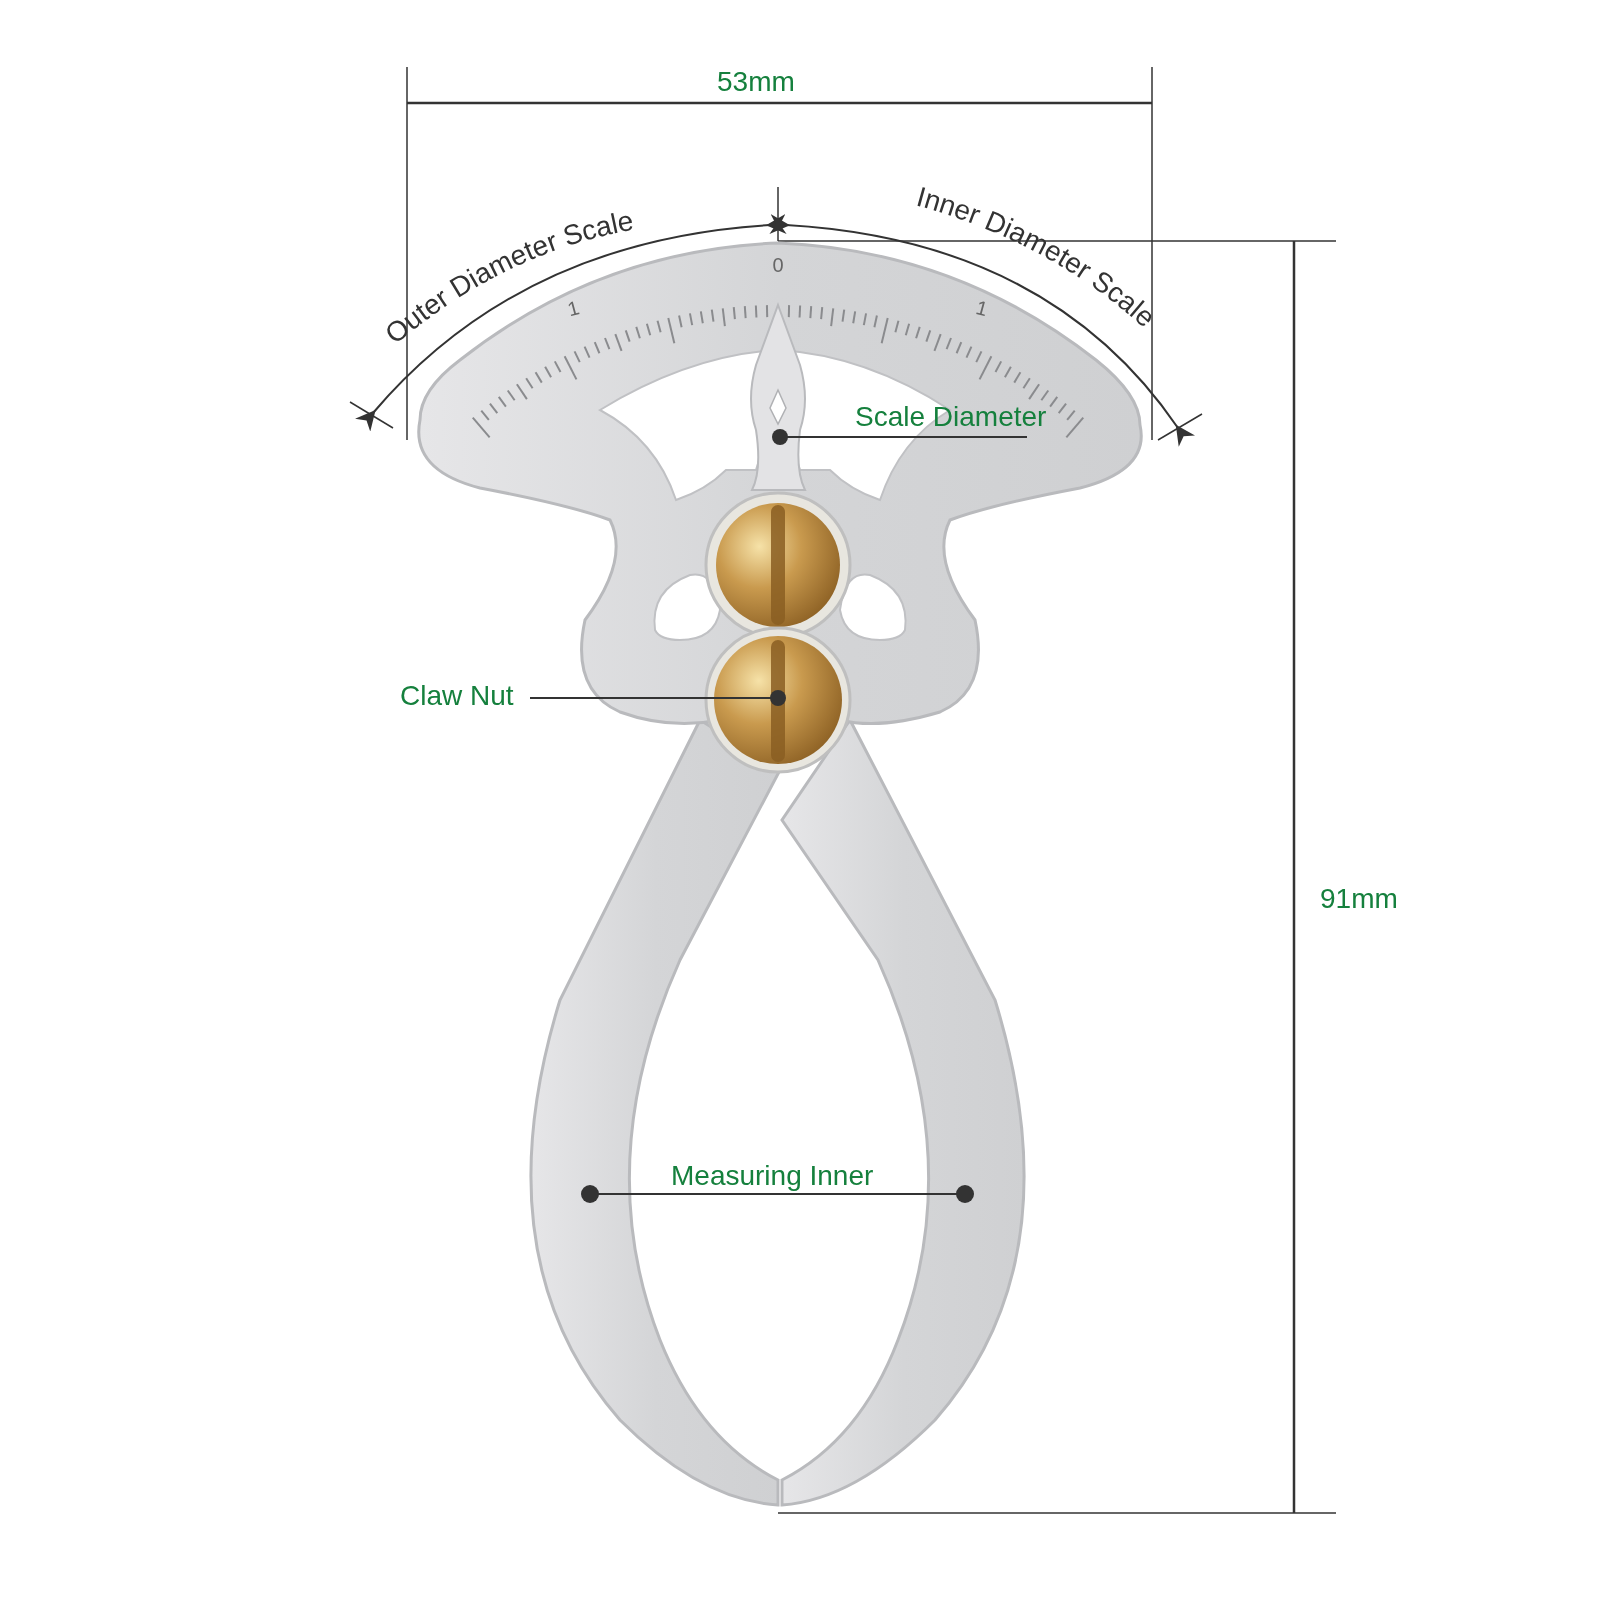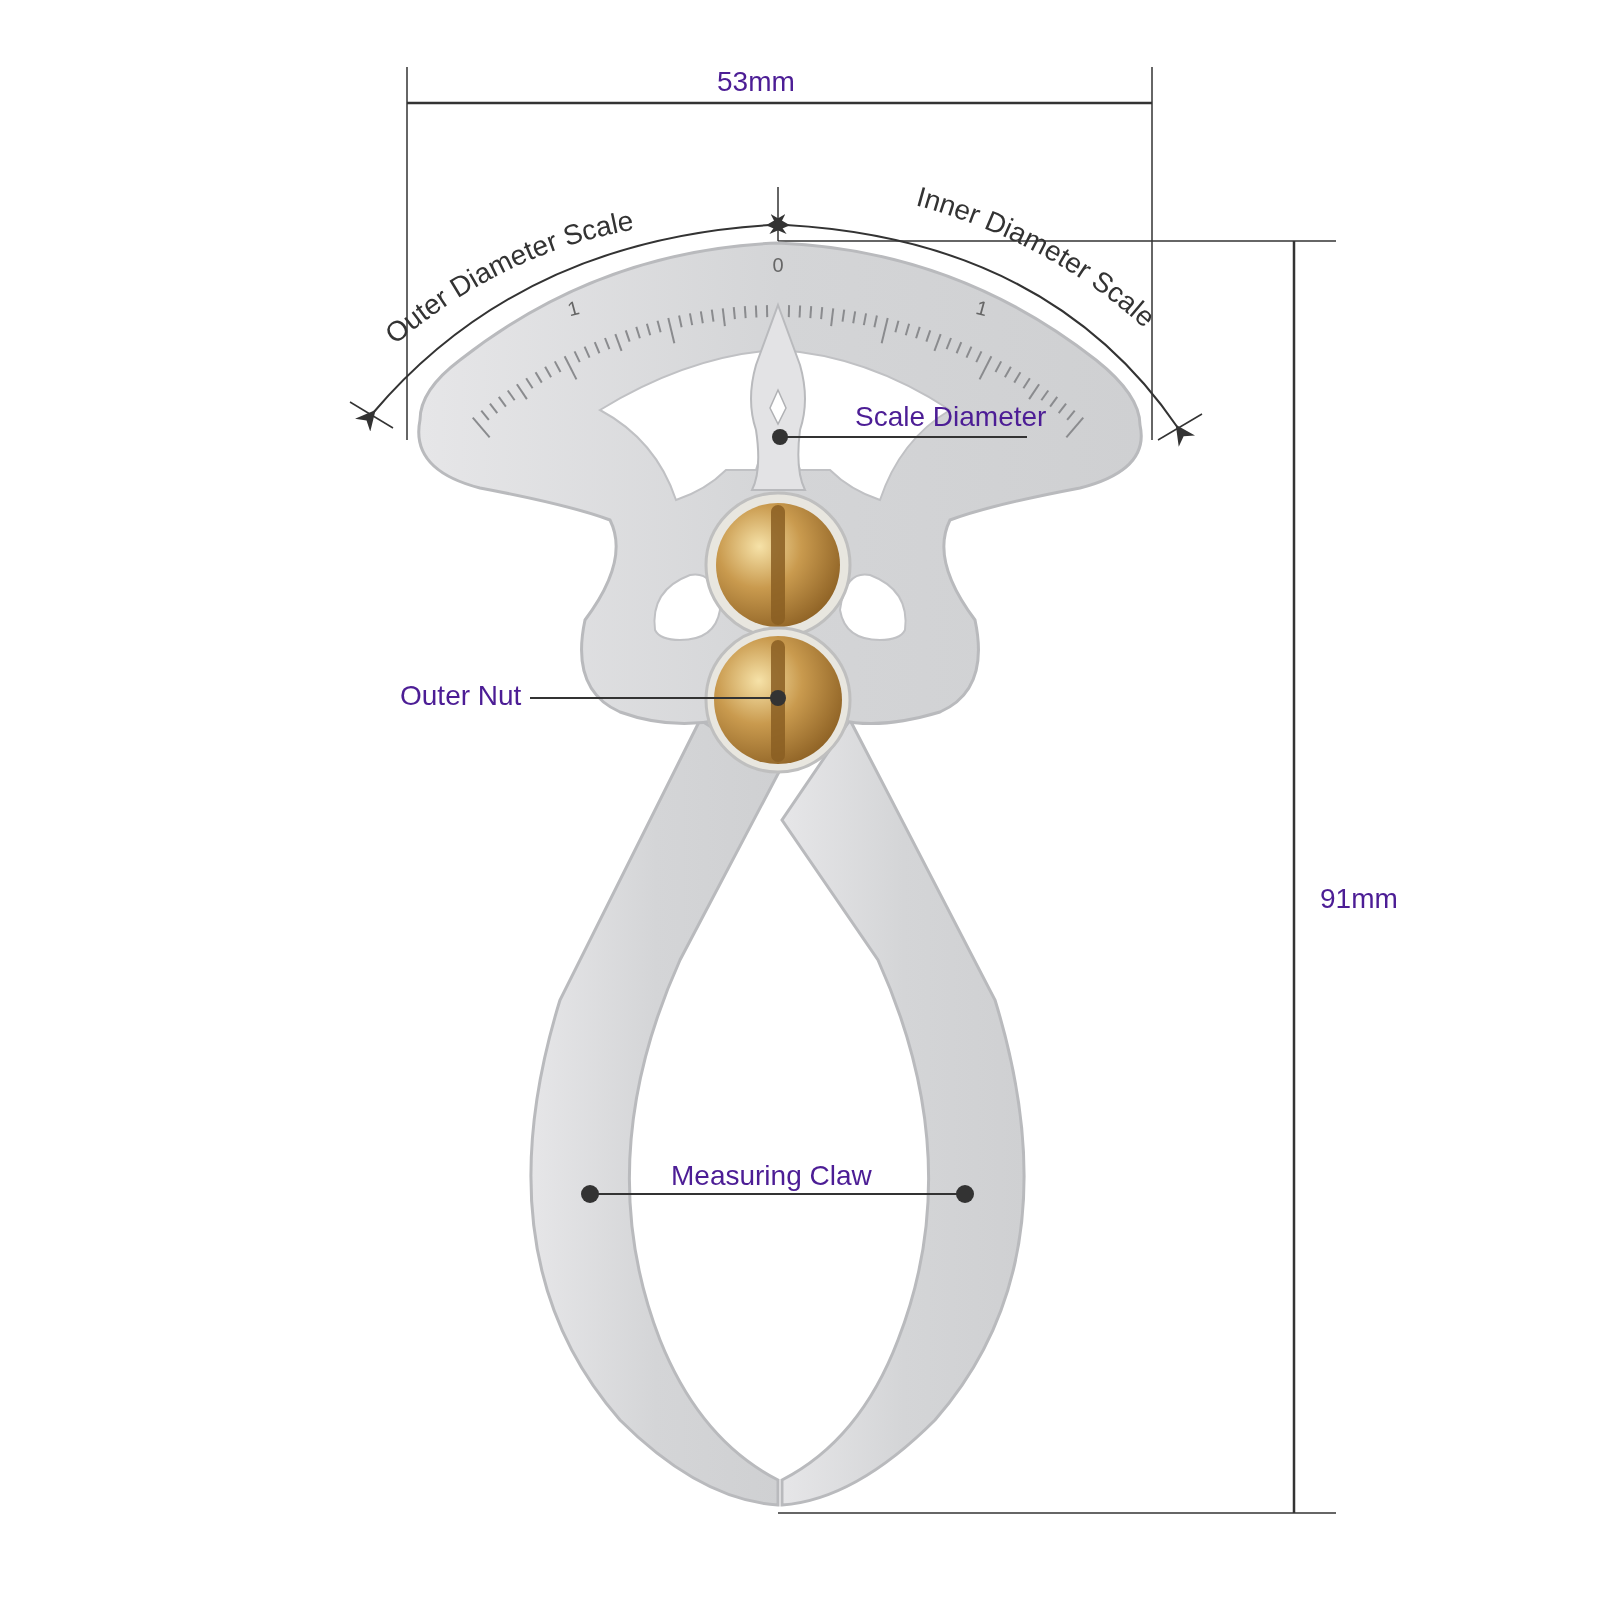--- a/index.html
+++ b/index.html
@@ -1,19 +1,19 @@
 <!DOCTYPE html>
 <html><head>
 <meta charset="utf-8">
 <style>
   html,body{margin:0;padding:0;background:#ffffff;}
   body{width:1601px;height:1601px;position:relative;overflow:hidden;
        font-family:"Liberation Sans","DejaVu Sans",sans-serif;color:#333;}
   #stage{position:absolute;left:0;top:0;width:1601px;height:1601px;}
-  .lbl{position:absolute;font-size:28px;color:#4c1d95;white-space:nowrap;line-height:1;}
+  .lbl{position:absolute;font-size:28px;color:#15803d;white-space:nowrap;line-height:1;}
   svg text{font-family:"Liberation Sans","DejaVu Sans",sans-serif;}
 </style>
 </head>
 <body>
 
 <div id="stage">
 <svg width="1601" height="1601" viewBox="0 0 1601 1601" xmlns="http://www.w3.org/2000/svg">
   <defs>
     <linearGradient id="steel" x1="0" y1="0" x2="1" y2="0">
       <stop offset="0" stop-color="#e6e6e8"></stop>
@@ -162,15 +162,15 @@
   </text>
   <text font-size="28" fill="#333">
     <textPath href="#innerArc">Inner Diameter Scale</textPath>
   </text>
 </svg>
 
 
 <div class="lbl" style="left:717px;top:68px;">53mm</div>
 <div class="lbl" style="left:1320px;top:885px;">91mm</div>
 <div class="lbl" style="left:855px;top:403px;">Scale Diameter</div>
-<div class="lbl" style="left:400px;top:682px;">Outer Nut</div>
-<div class="lbl" style="left:671px;top:1162px;">Measuring Claw</div>
+<div class="lbl" style="left:400px;top:682px;">Claw Nut</div>
+<div class="lbl" style="left:671px;top:1162px;">Measuring Inner</div>
 </div>
 
 </body></html>

